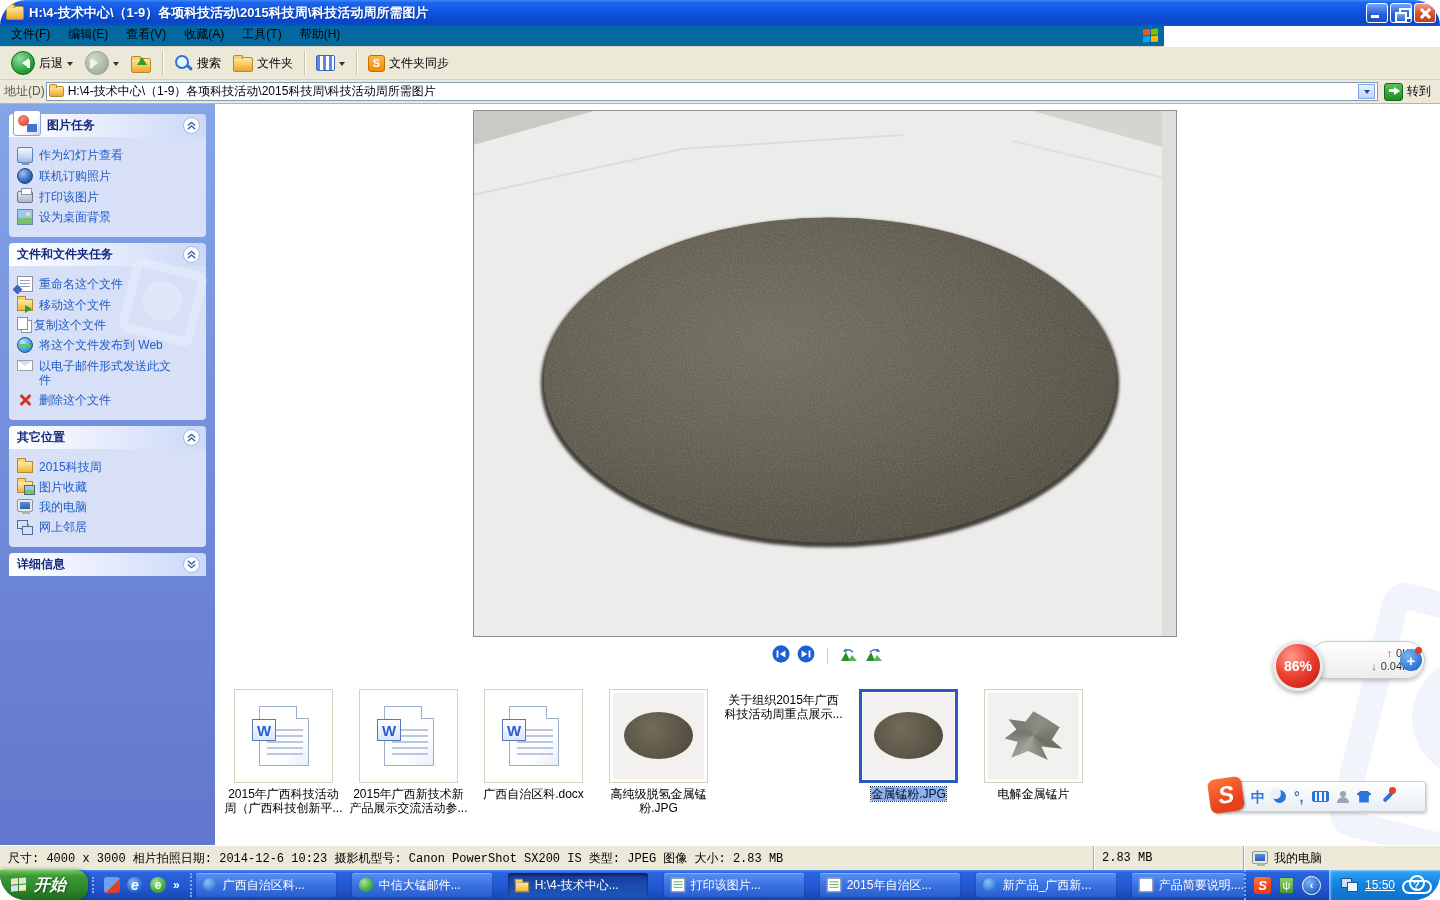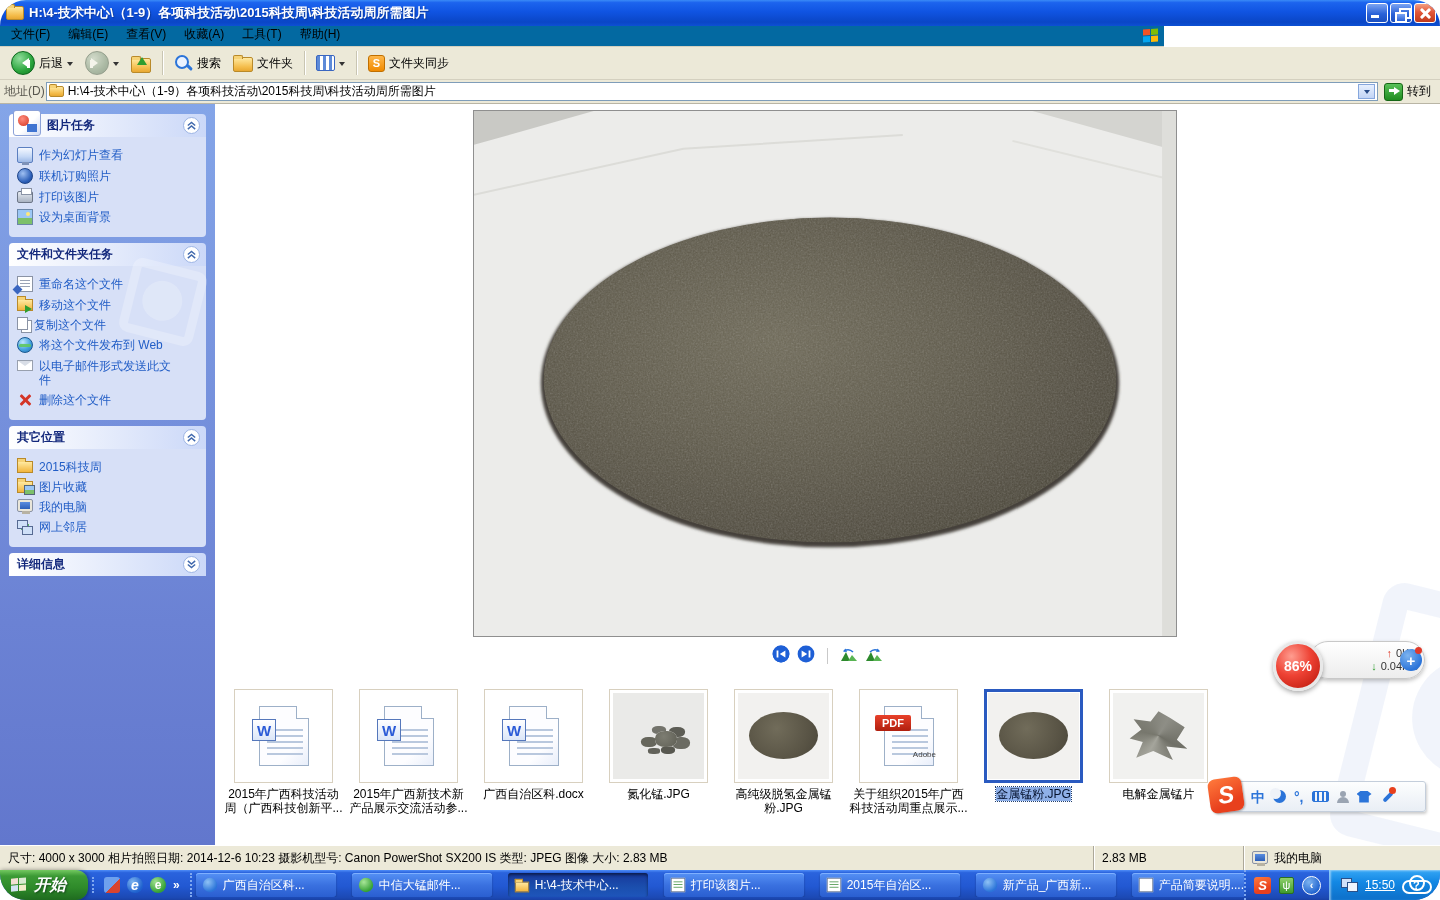--- a/index.html
+++ b/index.html
@@ -217,21 +217,21 @@
   .ime-person::before { content:""; position:absolute; left:3px; top:0; width:6px; height:6px; border-radius:50%; background:#9aa4b2; }
   .ime-person::after { content:""; position:absolute; left:0; top:6px; width:12px; height:6px; border-radius:6px 6px 0 0; background:#9aa4b2; }
   .ime-shirt { width:15px; height:12px; background:#2b74d9; clip-path:polygon(30% 0,70% 0,100% 30%,82% 45%,82% 100%,18% 100%,18% 45%,0 30%); }
   .ime-wrench { width:14px; height:14px; position:relative; }
   .ime-wrench::before { content:""; position:absolute; left:6px; top:1px; width:4px; height:12px; background:#2b74d9; transform:rotate(45deg); border-radius:2px; }
   .ime-wrench::after { content:""; position:absolute; right:-2px; top:-3px; width:7px; height:7px; border-radius:50%; background:#e8401d; }
 
   
   .statusbar { position:absolute; left:0; top:845px; width:1440px; height:25px; background:#ece9d8;
     border-top:1px solid #fff; display:flex; align-items:stretch; }
-  .sb-cell { display:flex; align-items:center; padding:0 8px; border-right:1px solid #aca899; box-shadow:1px 0 0 #fff; white-space:nowrap; }
+  .sb-cell { display:flex; align-items:center; padding:0 8px; border-right:1px solid #aca899; box-shadow:1px 0 0 #fff; white-space:nowrap;font-family:Liberation Mono, monospace; }
   .sb-cell.info { flex:1; }
   .sb-cell.size { width:150px; }
   .sb-cell.loc { width:196px; border-right:none; gap:6px; }
 
   
   .taskbar { position:absolute; left:0; top:870px; width:1440px; height:30px;
     background:linear-gradient(180deg,#4f8df8 0%,#2a63dd 9%,#2258d2 55%,#1c49b4 92%,#1941a5 100%); display:flex; align-items:center; }
   .startbtn { height:30px; padding:0 22px 0 10px; border-radius:0 12px 12px 0; display:flex; align-items:center; gap:6px;
     background:linear-gradient(180deg,#74c961 0%,#3c9a35 20%,#2e8a2a 60%,#1f6b1f 100%);
     box-shadow:1px 0 4px rgba(0,0,0,.4); color:#fff; font-weight:bold; font-style:italic; font-size:16px; text-shadow:1px 1px 2px #14471a; }
@@ -577,48 +577,31 @@
           <div class="thumb t-word">
             <div class="tbox">
               <div class="tpic">
                 <span class="page-ic"></span>
                 <span class="badge">W</span>
 
               </div>
             </div>
             <div class="tlabel">广西自治区科.docx</div>
           </div>
-          <div class="thumb t-lumps">
-            <div class="tbox">
-              <div class="tpic">
-                
-                
-                
-              </div>
-            </div>
-            <div class="tlabel">氮化锰.JPG</div>
-          </div>
           <div class="thumb t-powder">
             <div class="tbox">
               <div class="tpic">
                 
                 
                 
               </div>
             </div>
             <div class="tlabel">高纯级脱氢金属锰粉.JPG</div>
           </div>
           <div class="thumb t-pdf">
-            <div class="tbox">
-              <div class="tpic">
-                <span class="page-ic"></span>
-                <span class="badge">PDF</span>
-                <span class="badge2">Adobe</span>
-              </div>
-            </div>
             <div class="tlabel">关于组织2015年广西科技活动周重点展示...</div>
           </div>
           <div class="thumb t-powder selected">
             <div class="tbox">
               <div class="tpic">
                 
                 
                 
               </div>
             </div>

